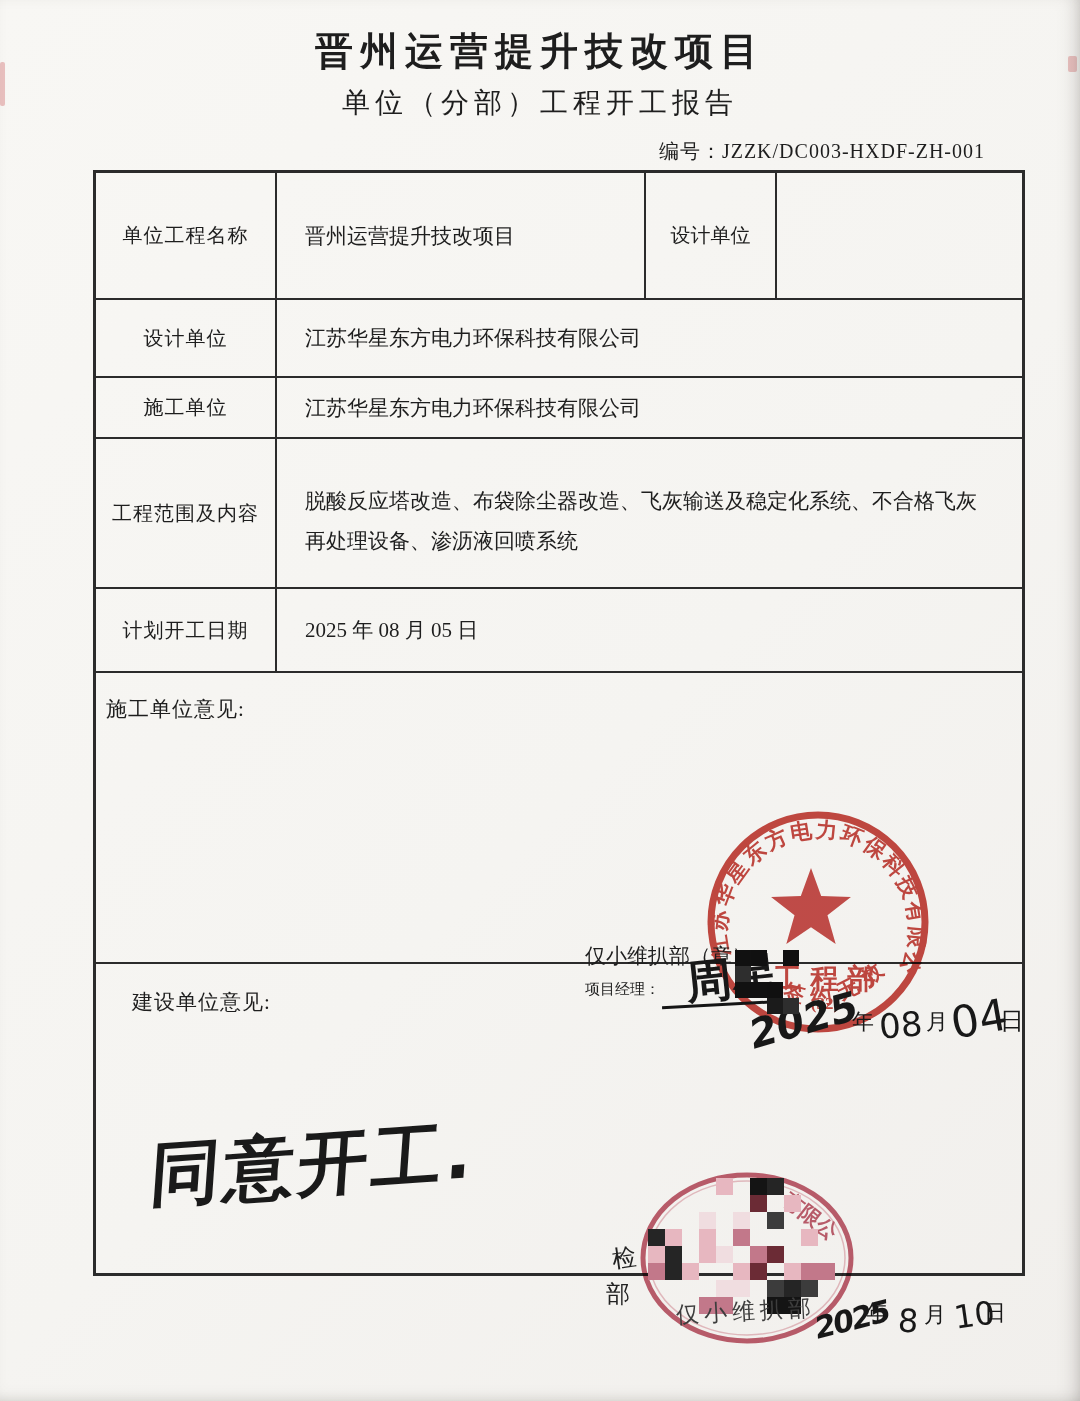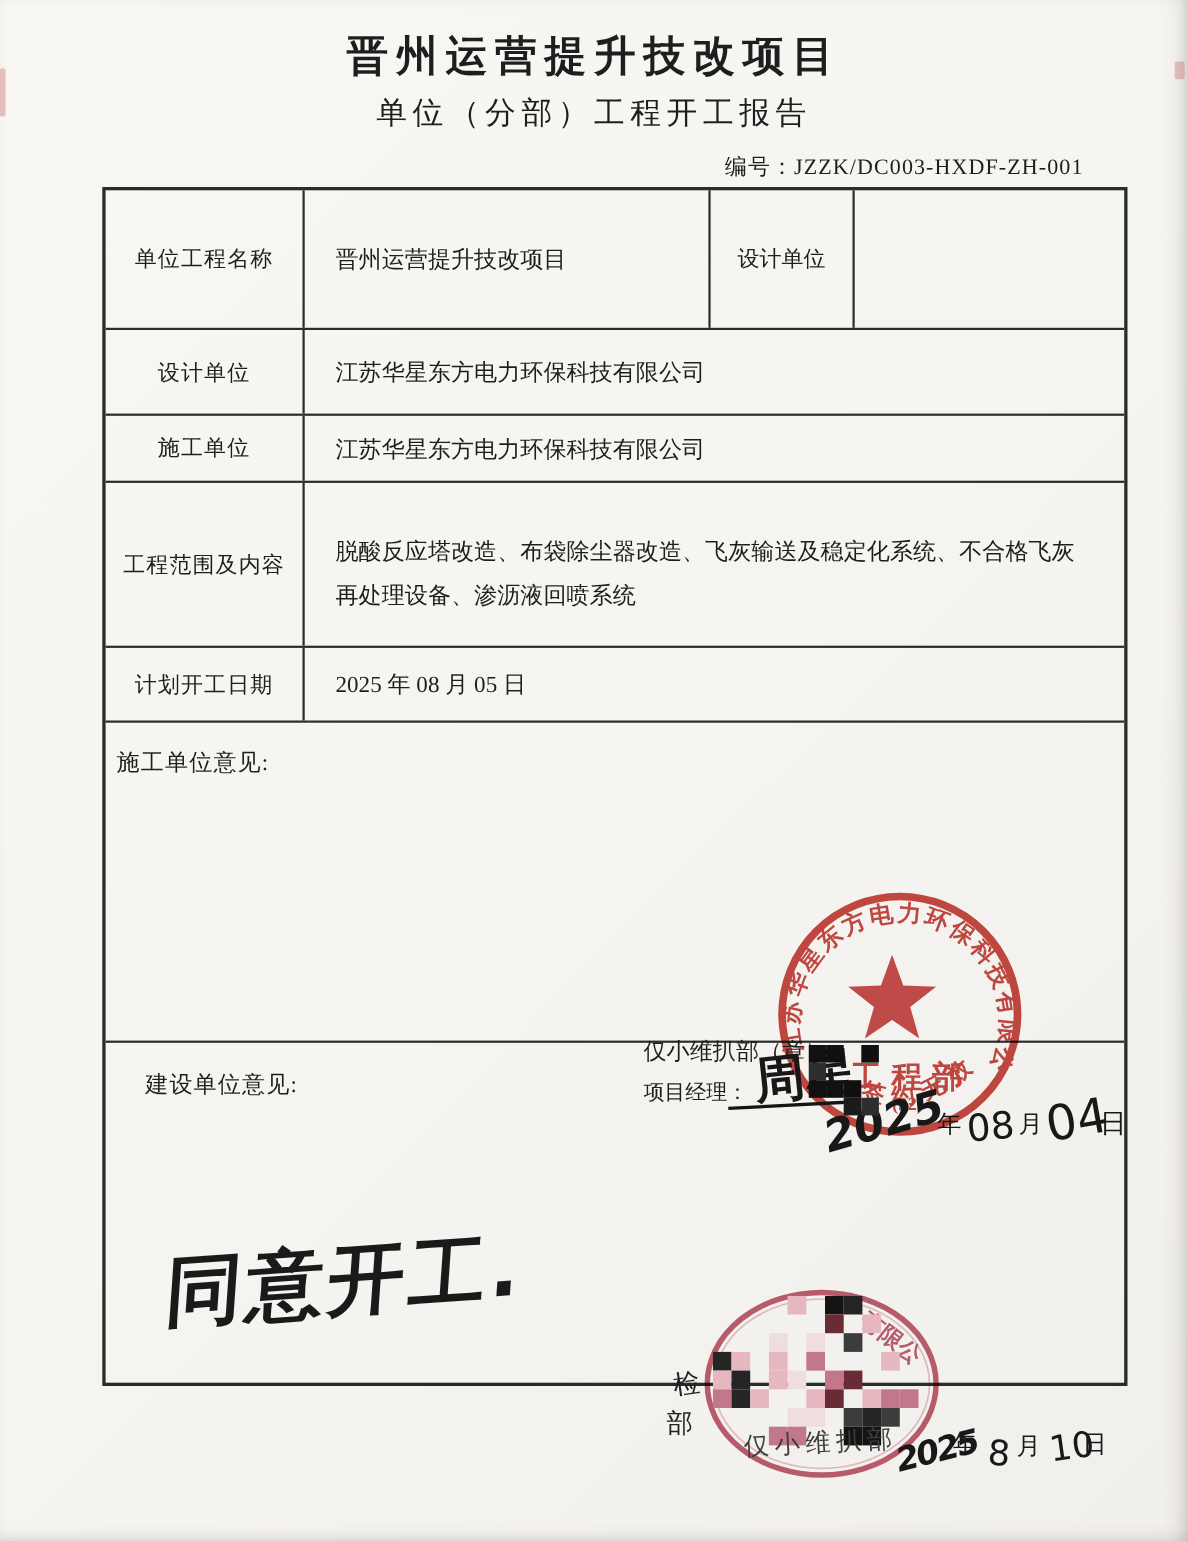--- a/index.html
+++ b/index.html
@@ -9,39 +9,39 @@
   #page::after{content:"";position:absolute;inset:0;pointer-events:none;
         box-shadow:inset -14px 0 22px -16px rgba(90,85,80,.45), inset 0 -10px 18px -14px rgba(90,85,80,.35);}
   .abs{position:absolute;}
   .title{left:0;top:26px;width:1080px;text-align:center;font-size:38px;font-weight:bold;letter-spacing:7px;}
   .subtitle{left:0;top:84px;width:1080px;text-align:center;font-size:28px;letter-spacing:5px;}
   .docno{left:0;top:138px;width:985px;text-align:right;font-size:20px;letter-spacing:1px;}
   
   .tbl{position:absolute;left:93px;top:170px;width:932px;border:3px solid #2b2b2b;box-sizing:border-box;}
   .row{display:flex;border-bottom:2px solid #2b2b2b;box-sizing:border-box;position:relative;}
   .row:last-child{border-bottom:none;margin-left:32px;}
-  .h1{height:127px}.h2{height:78px}.h3{height:61px}.h4{height:150px}.h5{height:68px}.h6{height:81px}
+  .h1{height:127px}.h2{height:78px}.h3{height:61px}.h4{height:150px}.h5{height:84px}.h6{height:81px}
   .h7{height:291px}.h8{height:309px}
   .lab{width:181px;border-right:2px solid #2b2b2b;display:flex;align-items:center;justify-content:center;
        font-size:20px;letter-spacing:1px;box-sizing:border-box;flex-shrink:0;}
   .val{flex:1;display:flex;align-items:center;padding-left:28px;font-size:21px;box-sizing:border-box;}
   .lab2{width:133px;border-left:2px solid #2b2b2b;border-right:2px solid #2b2b2b;display:flex;align-items:center;
         justify-content:center;font-size:20px;box-sizing:border-box;flex-shrink:0;}
   .val2{width:245px;box-sizing:border-box;}
   .scope{line-height:40px;padding-right:26px;padding-top:16px;align-items:center;border-radius:24px;}
   .sec-label{position:absolute;left:10px;top:22px;font-size:21px;letter-spacing:1px;}
   .sec-label2{position:absolute;left:4px;top:24px;font-size:21px;letter-spacing:1px;}
   
   .hand{font-family:"DejaVu Sans",sans-serif;color:#181818;}
   .approval{left:150px;top:1118px;font-size:70px;font-weight:bold;letter-spacing:4px;
             transform:rotate(-4deg) skewX(-8deg);color:#1a1a1a;}
   .signature{left:686px;top:948px;font-size:46px;font-weight:bold;transform:rotate(-6deg);z-index:6;}
   .sig-strike{left:662px;top:1003px;width:120px;height:3px;background:#151515;transform:rotate(-3deg);z-index:6;}
   .sealline1{left:585px;top:942px;font-size:21px;z-index:5;}
-  .sealline2{left:585px;top:980px;font-size:19px;z-index:5;}
+  .sealline2{left:585px;top:980px;font-size:15px;z-index:5;}
   .dateline{left:748px;top:995px;width:300px;height:60px;z-index:7;}
   .dateline .yr{position:absolute;left:0;top:2px;font-size:40px;font-weight:bold;transform:rotate(-16deg);font-style:italic;}
   .dateline .u1{position:absolute;left:104px;top:12px;font-size:22px;}
   .dateline .mo{position:absolute;left:131px;top:10px;font-size:34px;transform:rotate(-5deg);}
   .dateline .u2{position:absolute;left:178px;top:12px;font-size:22px;}
   .dateline .dy{position:absolute;left:203px;top:-2px;font-size:44px;transform:rotate(-10deg);}
   .dateline .u3{position:absolute;left:252px;top:10px;font-size:24px;}
   .dateline2{left:818px;top:1288px;width:220px;height:60px;z-index:7;}
   .dateline2 .yr{position:absolute;left:-4px;top:14px;font-size:30px;font-weight:bold;transform:rotate(-14deg);font-style:italic;letter-spacing:-2px;}
   .dateline2 .u1{position:absolute;left:48px;top:10px;font-size:22px;}

